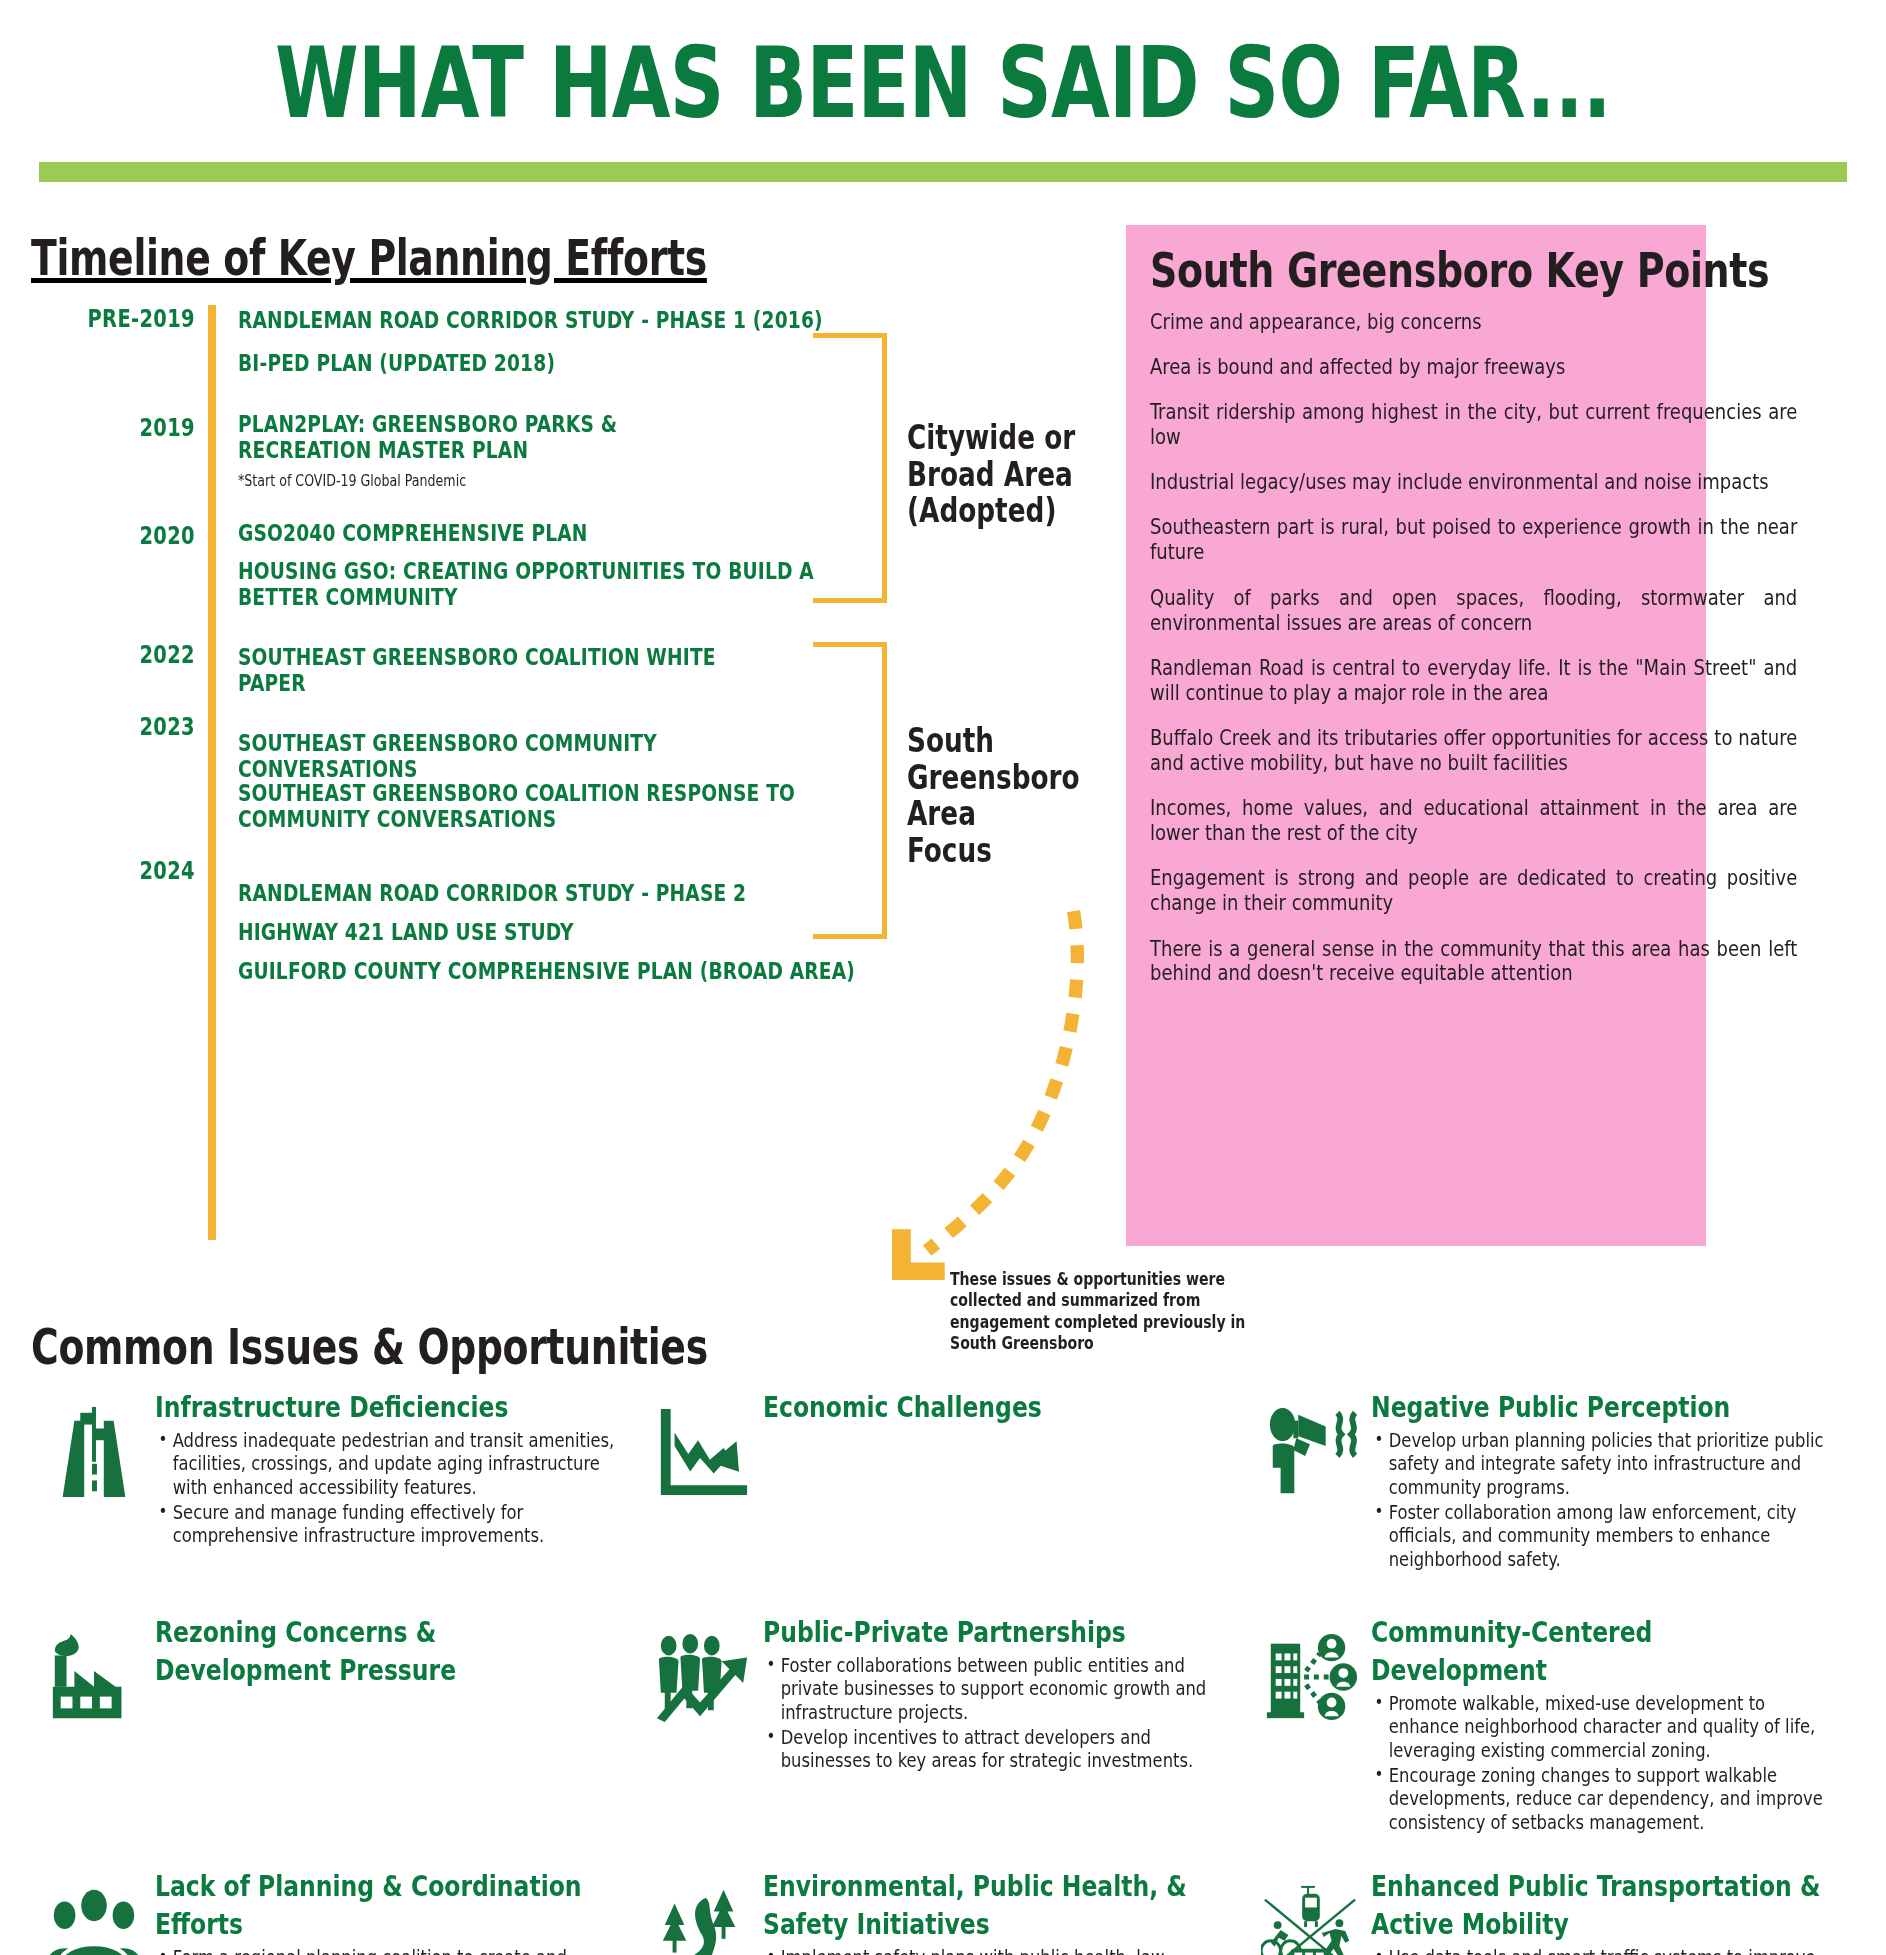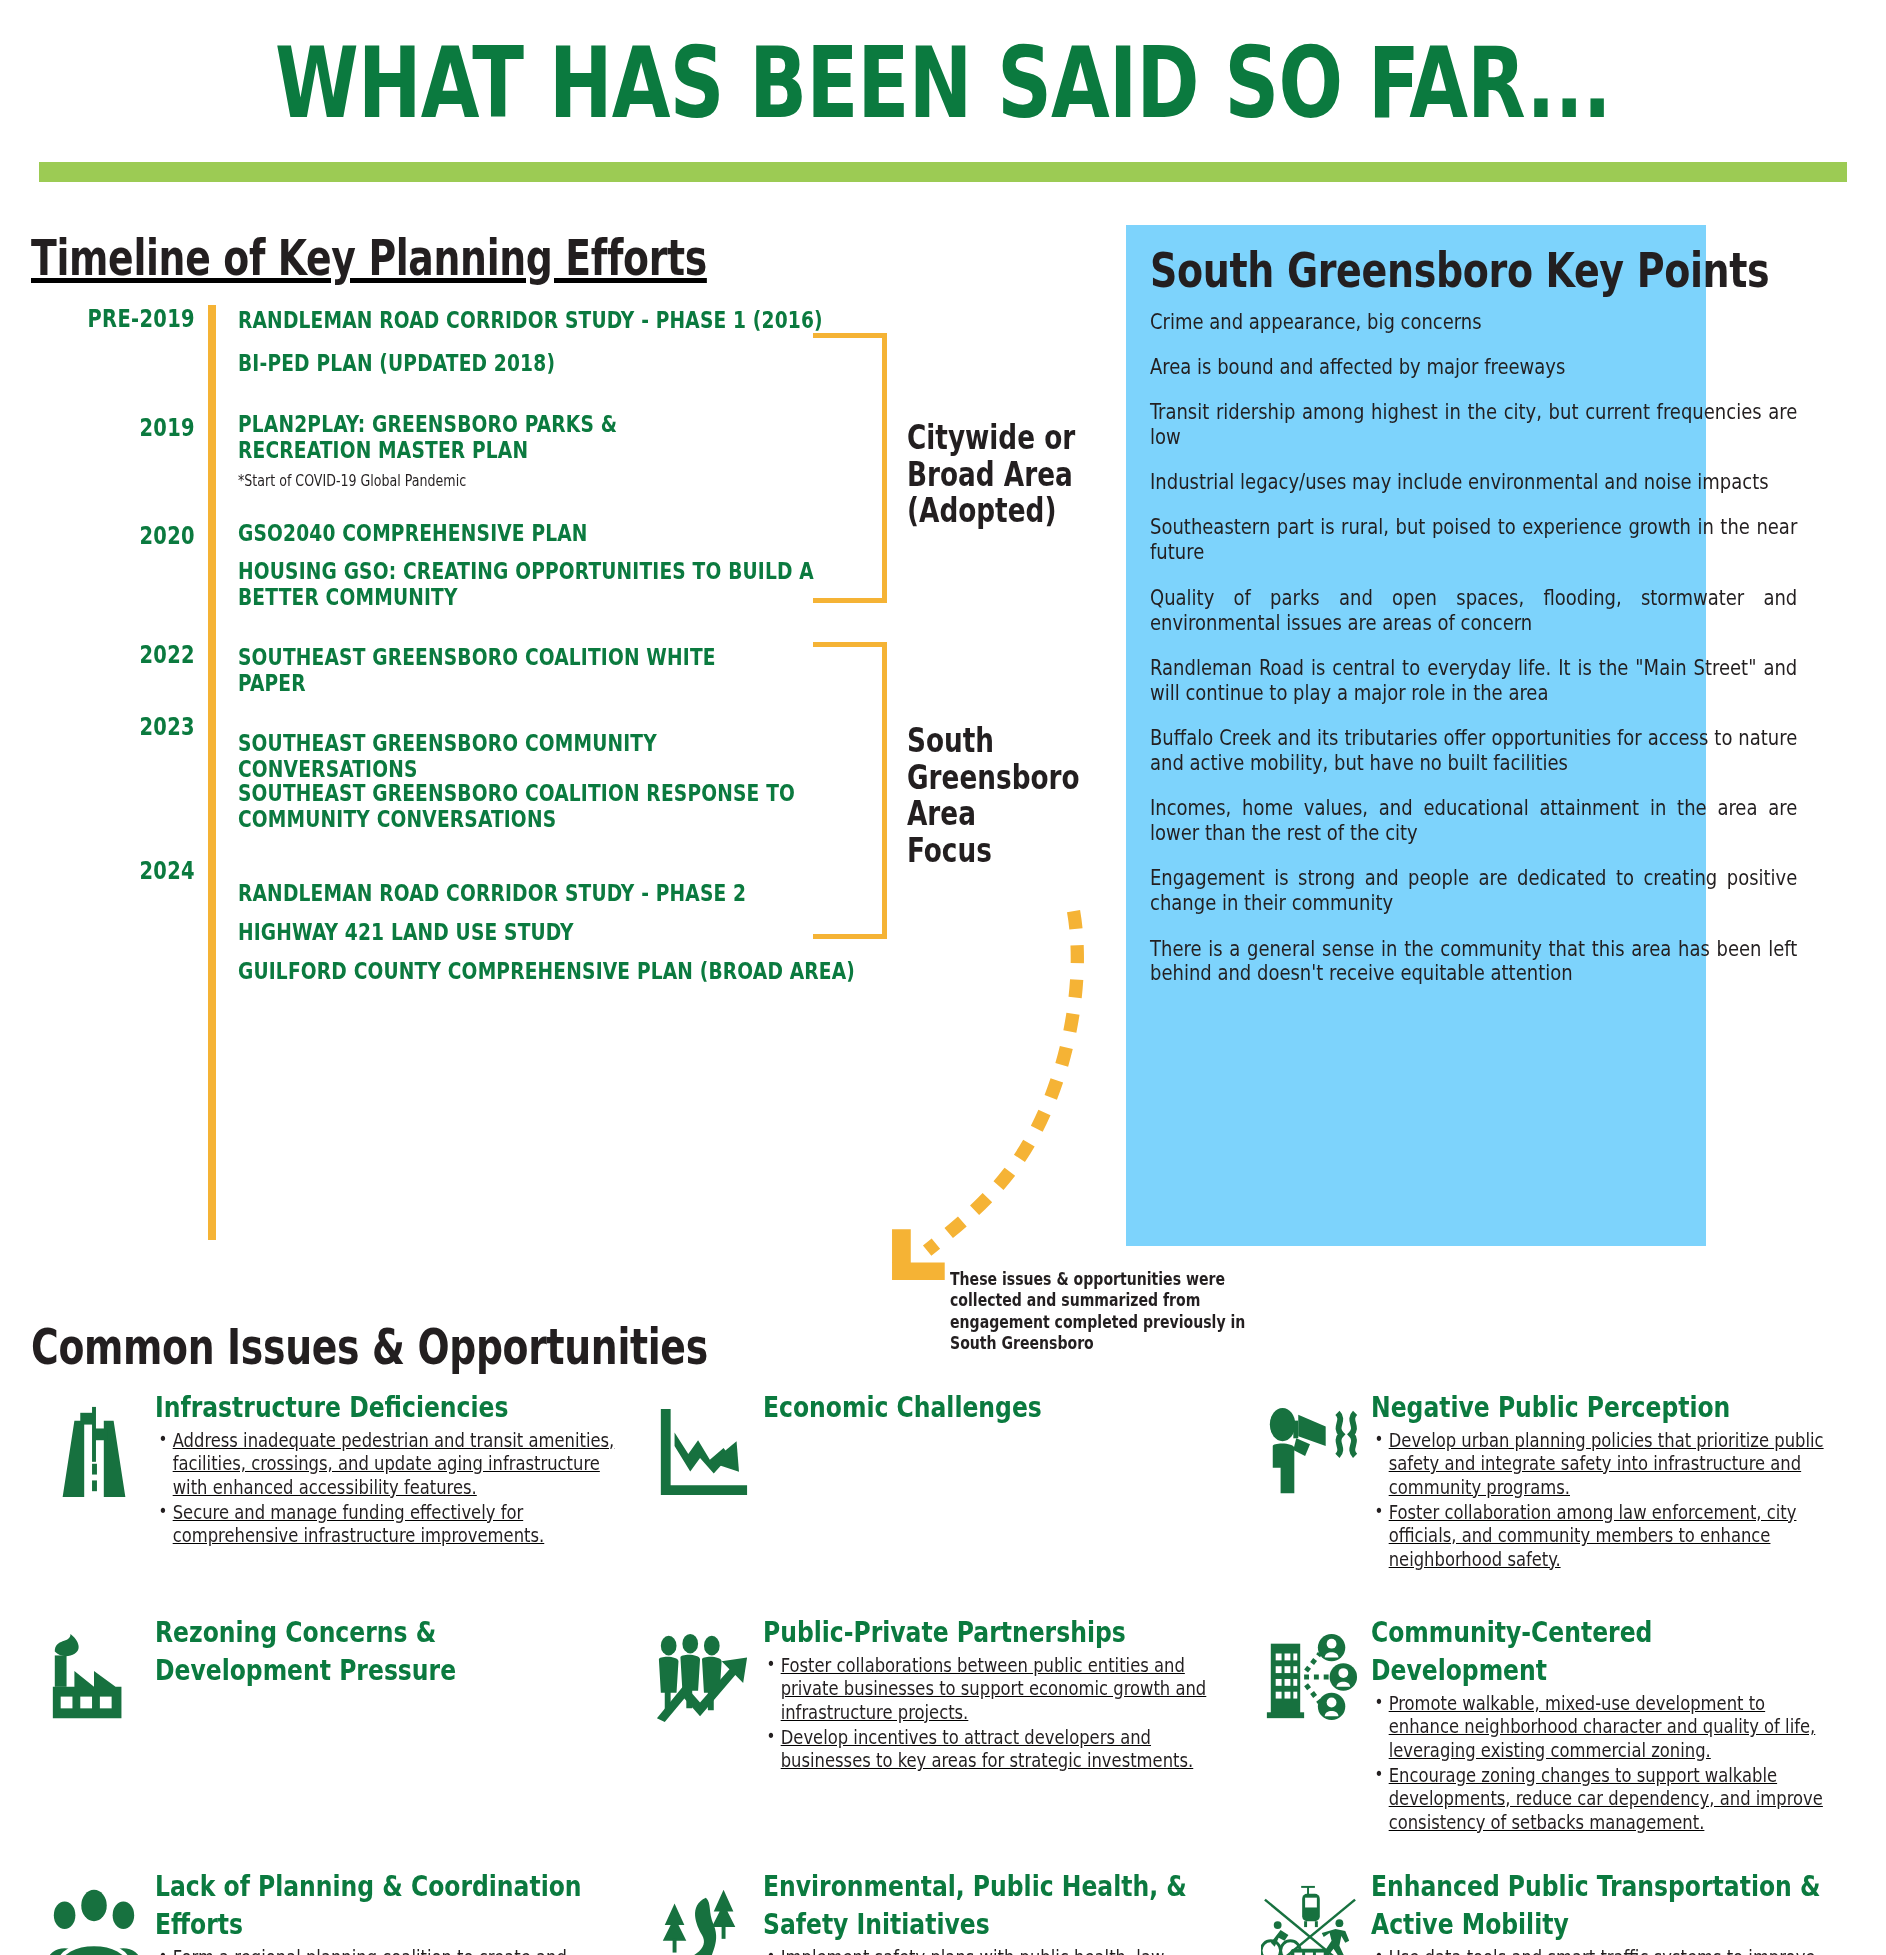--- a/index.html
+++ b/index.html
@@ -126,21 +126,21 @@
     color: #231f20;
     transform: scaleX(0.92);
     transform-origin: left top;
   }
 
   
   #keypoints-panel {
     position: absolute;
     left: 1126px; top: 225px;
     width: 580px; height: 1021px;
-    background: #7dd3fc;
+    background: #f9a8d4;
     padding: 21px 23px 11.7px 24px;
   }
   #keypoints-title {
     font-family: "DejaVu Sans Condensed", "Liberation Sans Narrow", "Liberation Sans", sans-serif;
     font-weight: 700;
     font-size: 48px;
     color: #231f20;
     line-height: 1;
     letter-spacing: -0.4px;
     transform: scaleX(0.88);
@@ -185,21 +185,21 @@
   .issue-title {
     font-family: "DejaVu Sans Condensed", "Liberation Sans Narrow", "Liberation Sans", sans-serif;
     font-weight: 700;
     font-size: 29px;
     line-height: 1.32;
     color: #0b7a3f;
     transform: scaleX(0.9);
     transform-origin: left top;
     margin-bottom: 2.3px;
   }
-  .issue-list { list-style: none; text-decoration: underline; }
+  .issue-list { list-style: none; }
   .issue-list li {
     position: relative;
     padding-left: 19px;
     font-family: "DejaVu Sans Condensed", "Liberation Sans Narrow", "Liberation Sans", sans-serif;
     font-weight: 400;
     font-size: 19.6px;
     line-height: 1.20;
     color: #231f20;
     margin-bottom: 1.6px;
     transform: scaleX(0.93);

